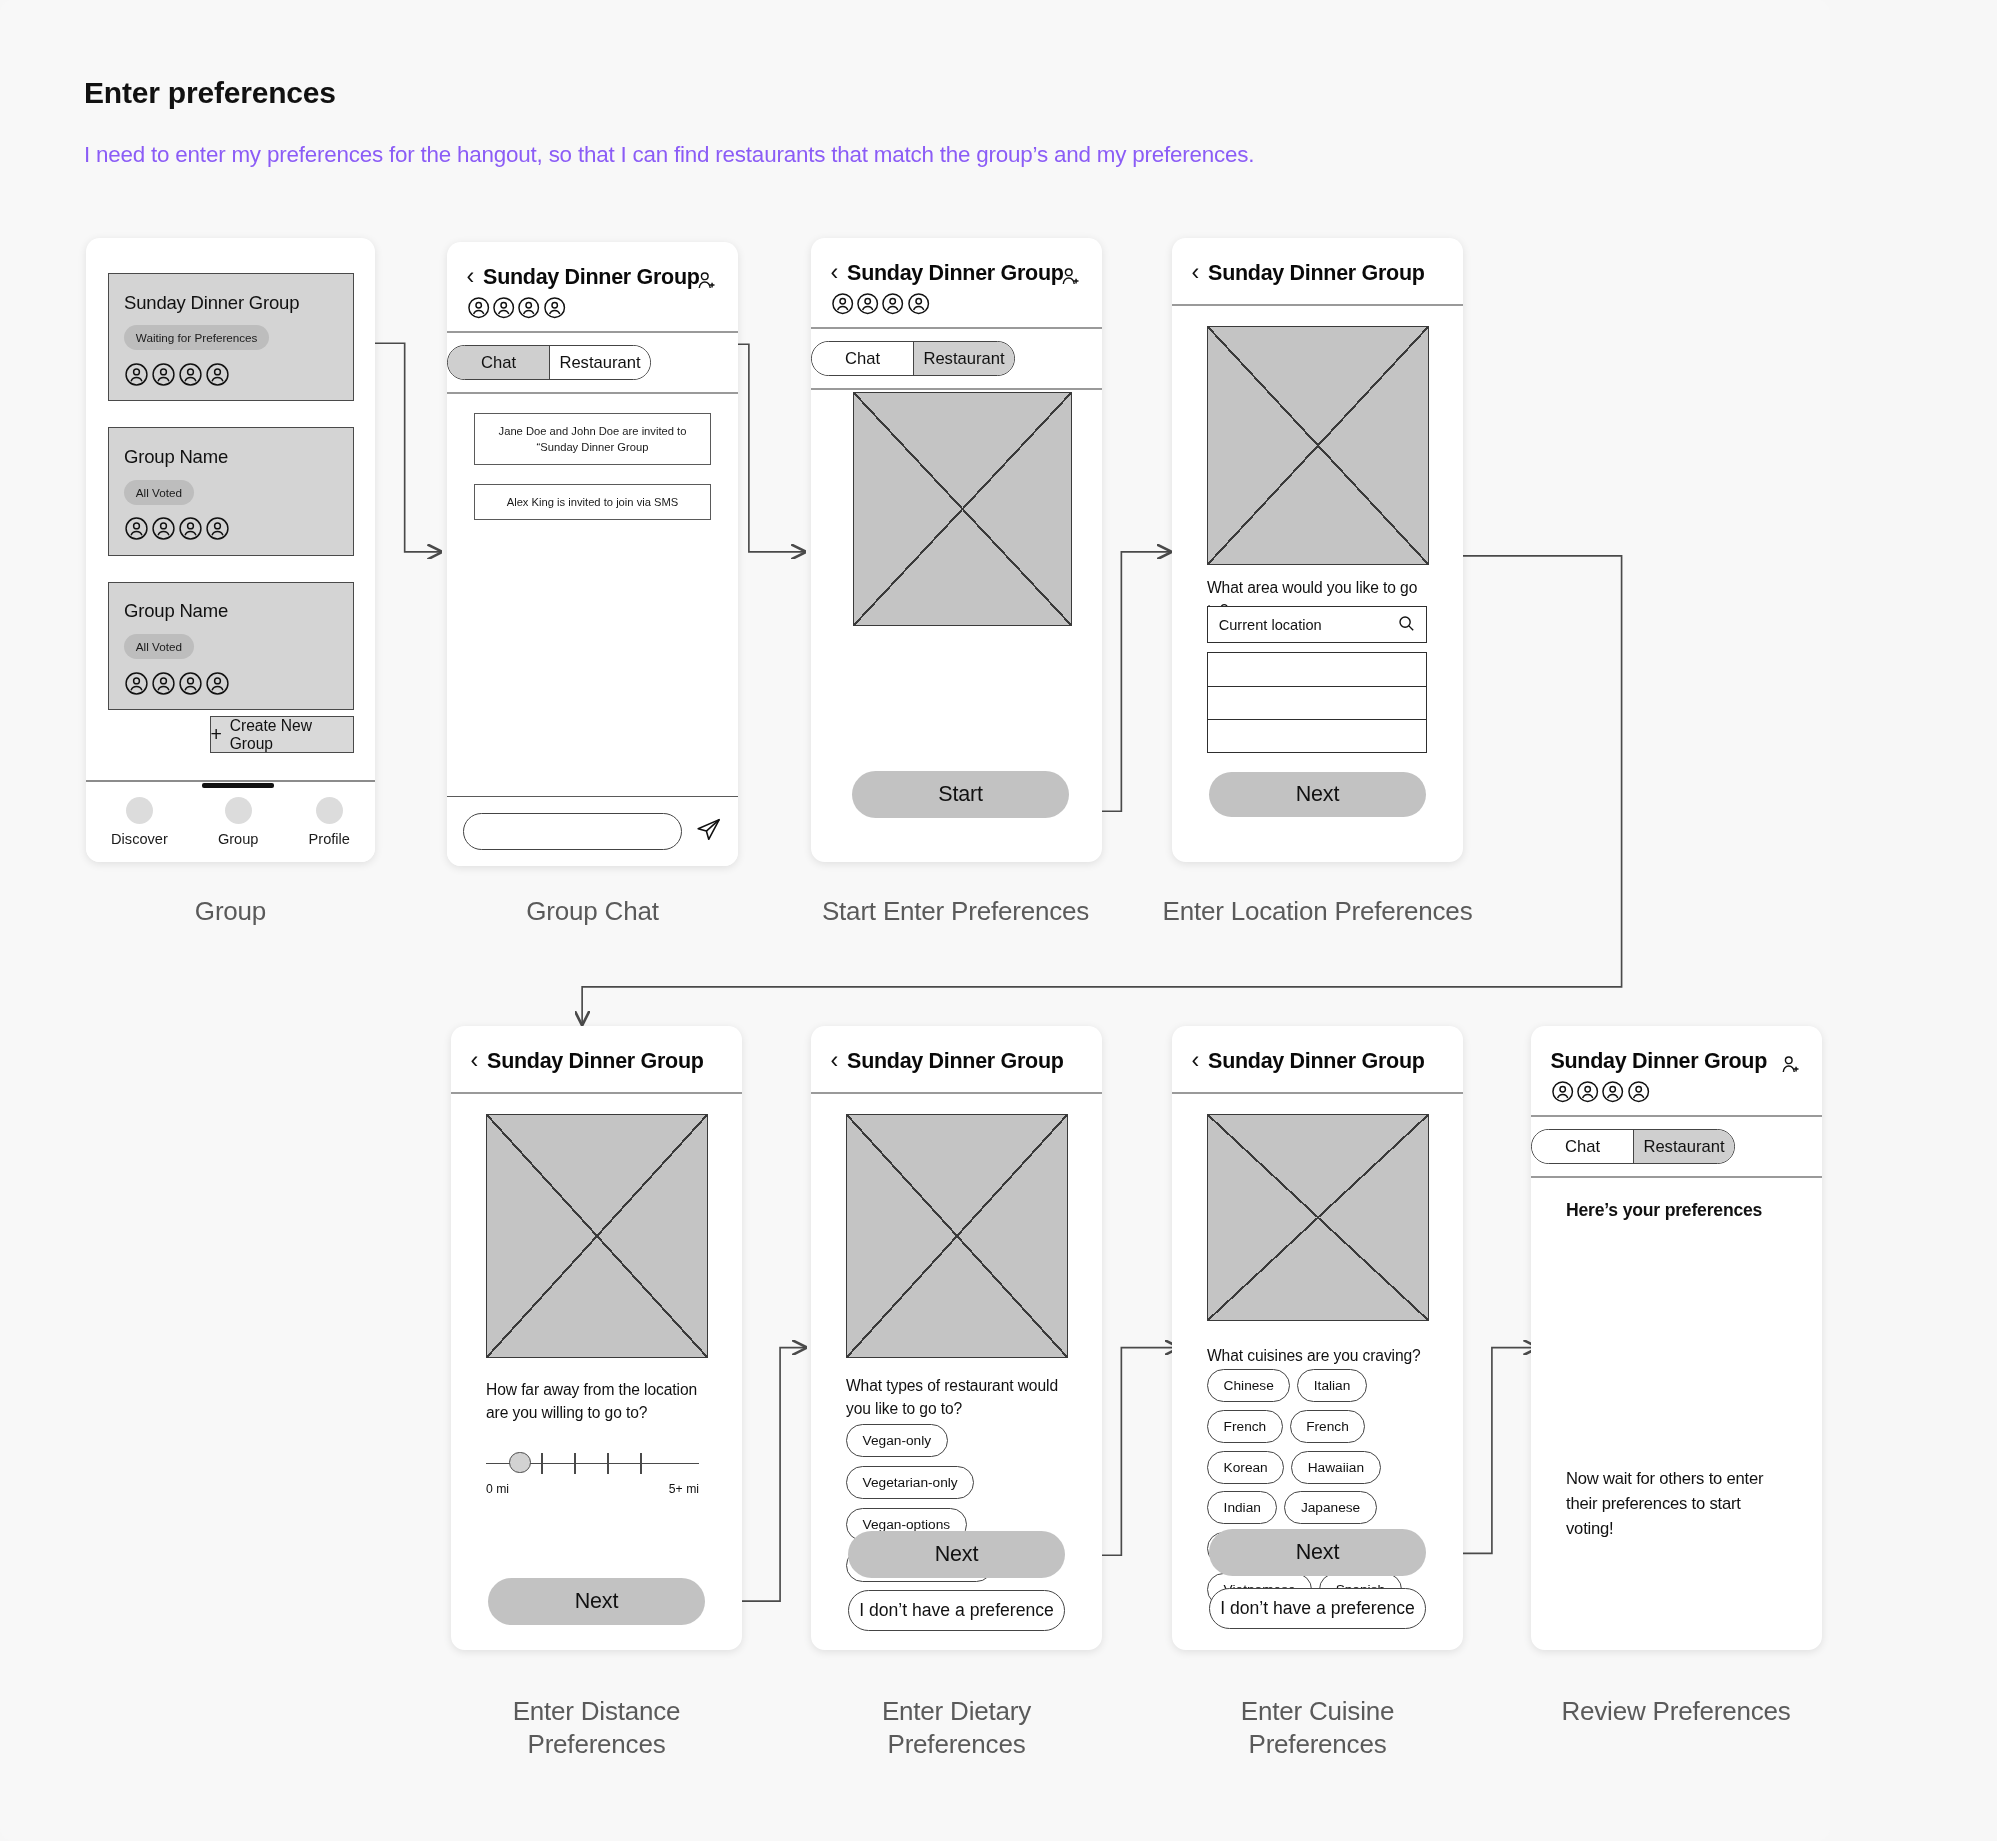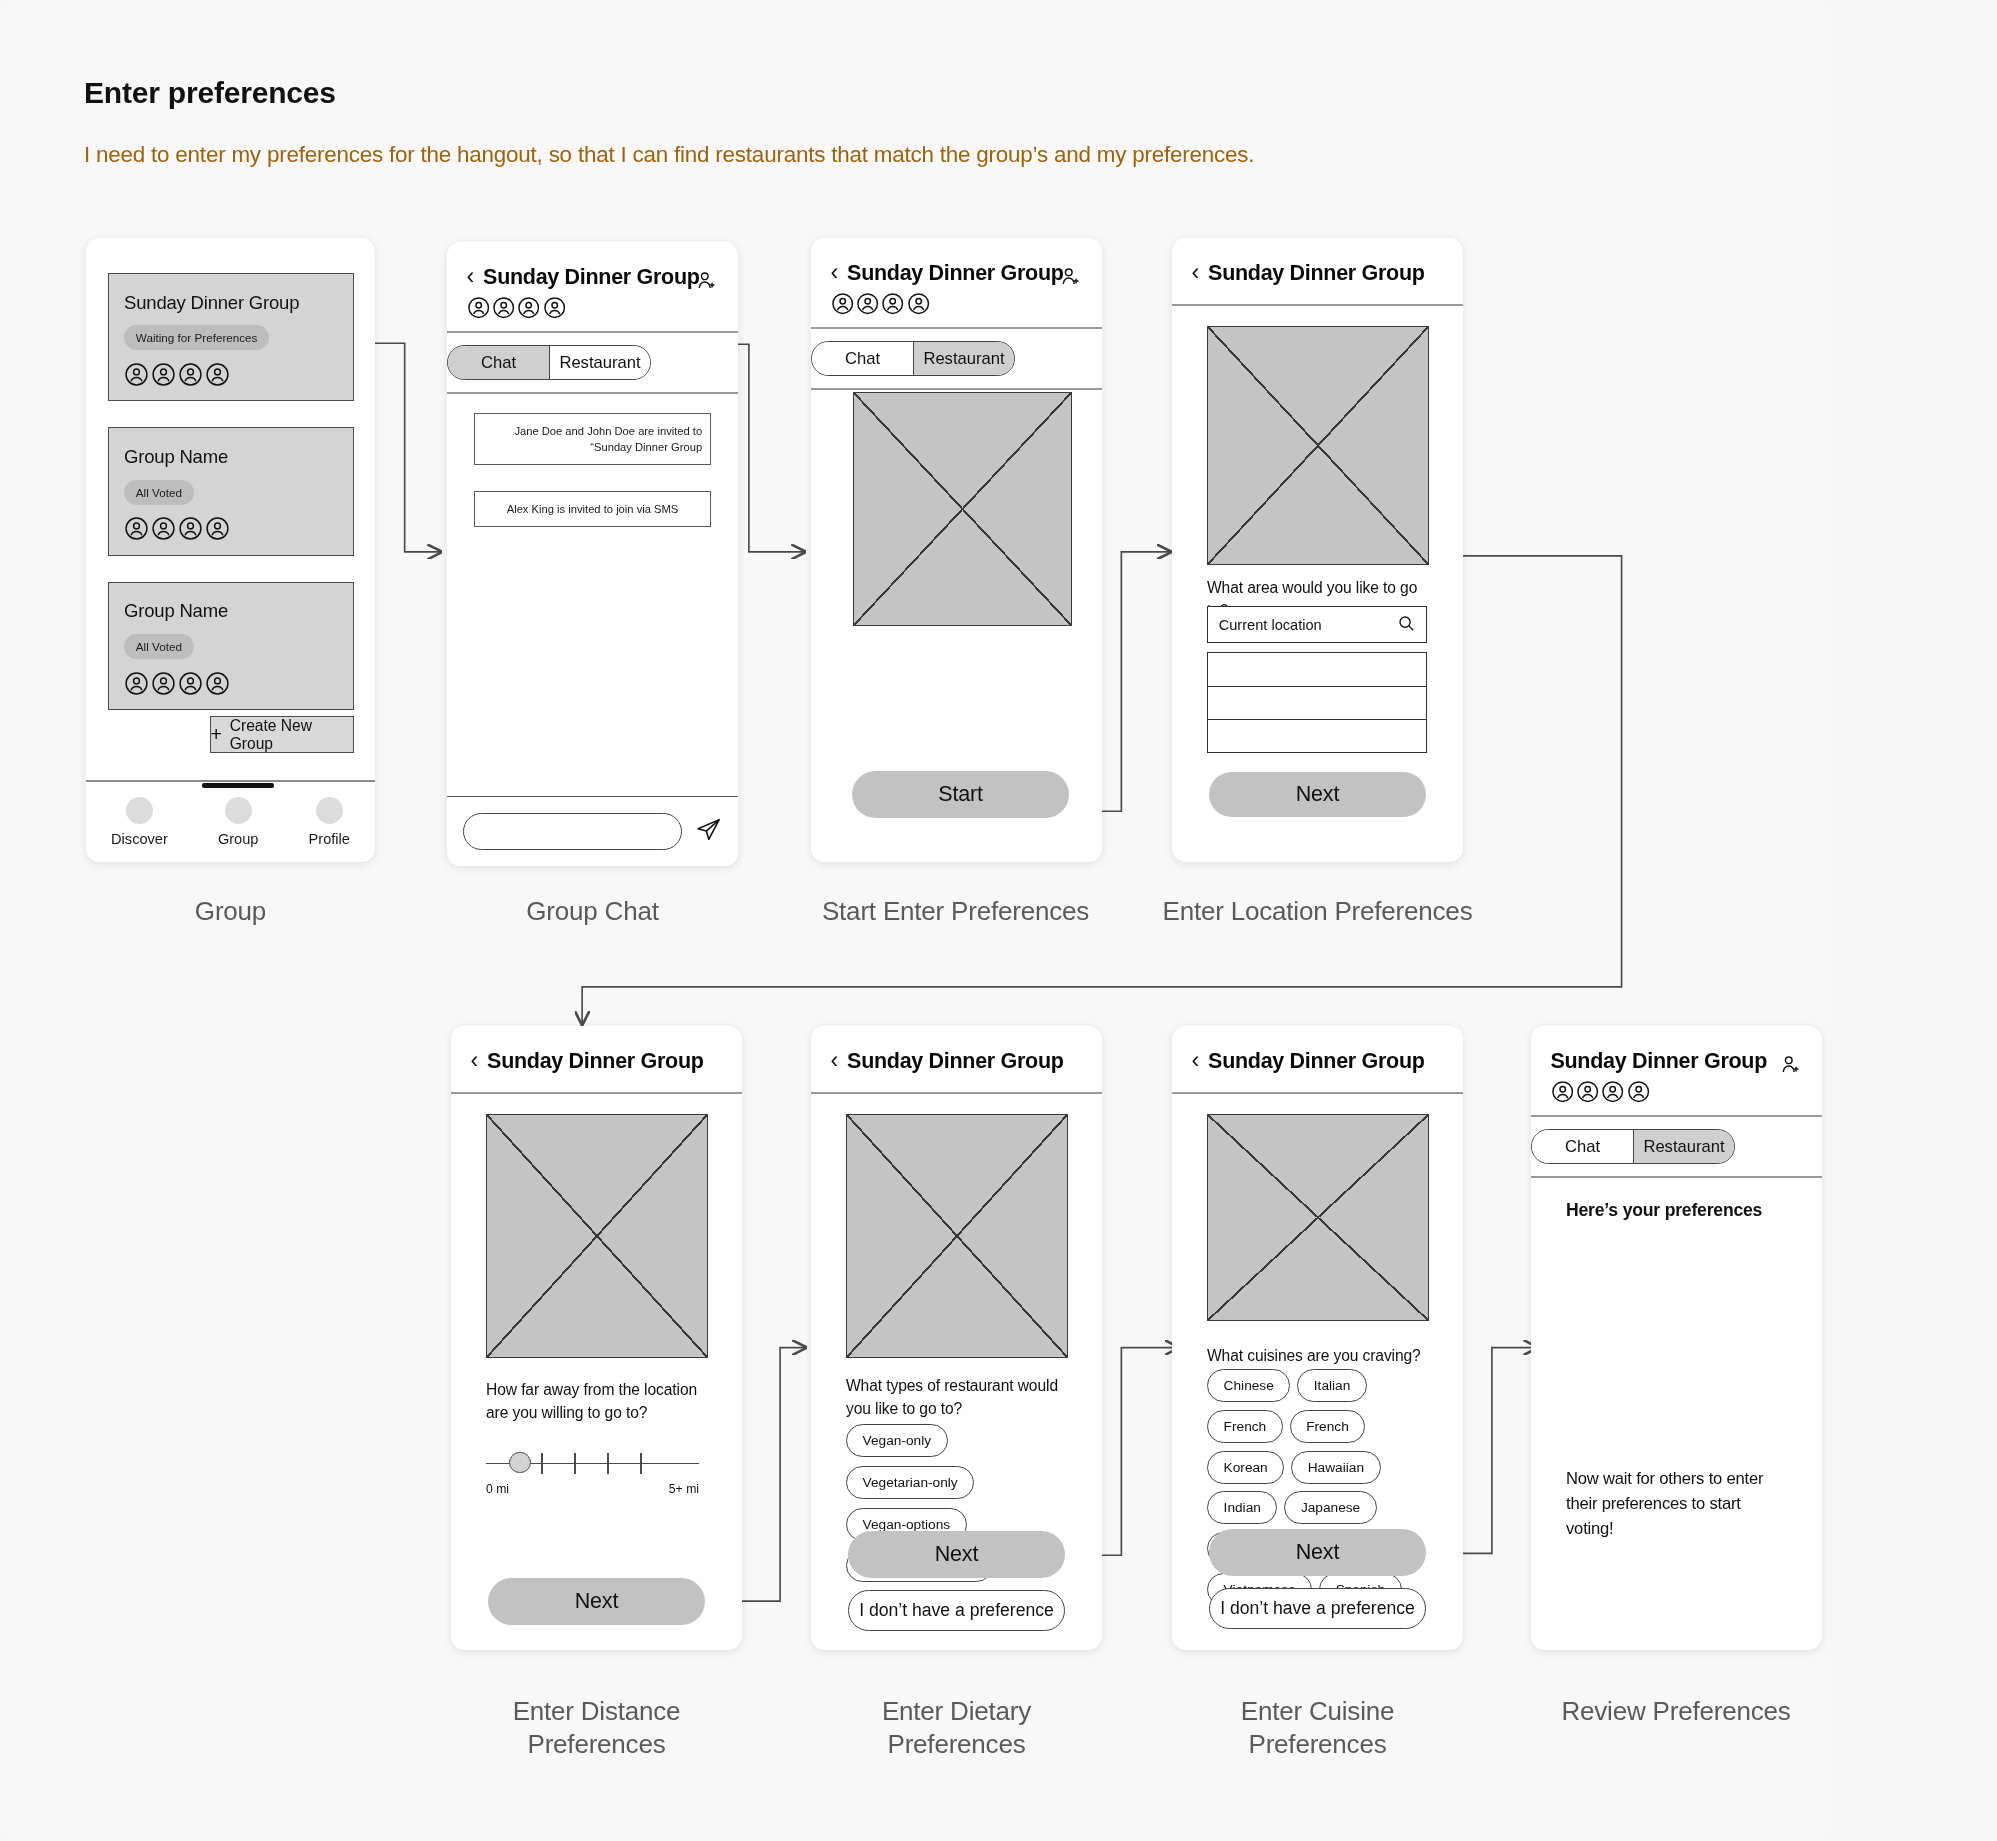--- a/index.html
+++ b/index.html
@@ -16,21 +16,21 @@
     border-radius: 13px;
   }
 
   
   .page-title {
     position: absolute; left: 84px; top: 76px;
     font-size: 30px; font-weight: 600; color: #111; letter-spacing: -0.2px;
   }
   .page-subtitle {
     position: absolute; left: 84px; top: 142px;
-    font-size: 22.4px; color: #a16207; letter-spacing: -0.2px;
+    font-size: 22.4px; color: #8b5cf6; letter-spacing: -0.2px;
   }
 
   
   .phone {
     position: absolute;
     background: #ffffff;
     border-radius: 13.7px;
     box-shadow: 0 2px 8.8px rgba(0,0,0,0.10);
     overflow: hidden;
   }
@@ -361,21 +361,21 @@
     </div>
 
     <div class="tabsbar">
       <div class="segctl">
         <div class="seg active">Chat</div>
         <div class="seg">Restaurant</div>
       </div>
     </div>
 
     <div style="padding:19.5px 27px 0 27px;">
-      <div class="sysmsg" style="margin-bottom:26px;text-align:right;">Jane Doe and John Doe are invited to “Sunday Dinner Group</div>
+      <div class="sysmsg" style="margin-bottom:19px;">Jane Doe and John Doe are invited to “Sunday Dinner Group</div>
       <div class="sysmsg">Alex King is invited to join via SMS</div>
     </div>
 
     <div class="composer">
       <div class="composer-input"></div>
       <span>
         <svg width="27" height="27" viewBox="0 0 24 24">
             <path d="M21.5 3.2L2.8 11.3l7.3 2.1 2.1 7.3z" fill="none" stroke="#111" stroke-width="1.4" stroke-linejoin="round"></path>
             <path d="M10.1 13.4L21.5 3.2" fill="none" stroke="#111" stroke-width="1.4"></path>
           </svg>

